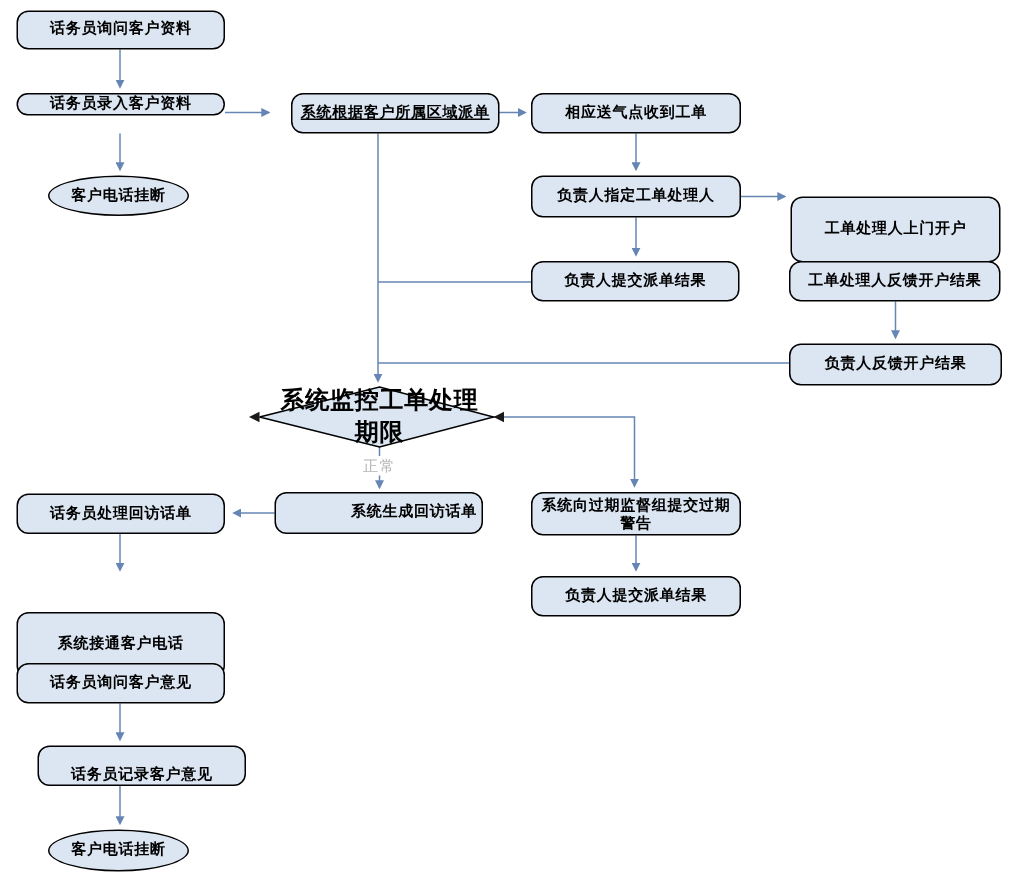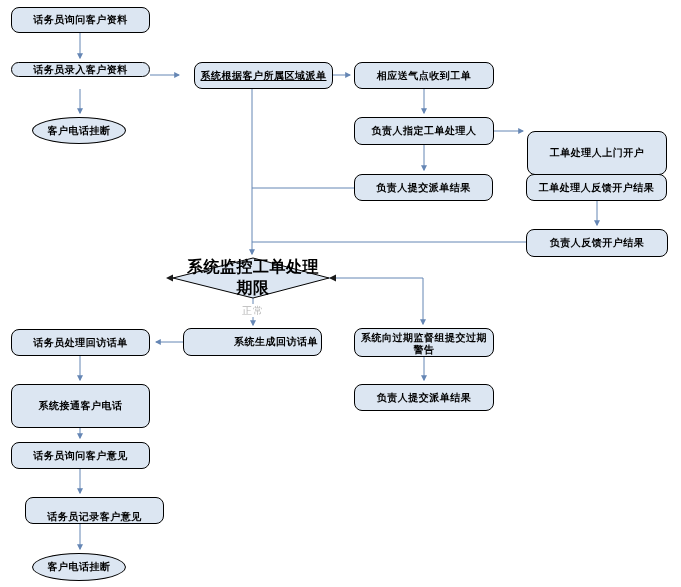--- a/index.html
+++ b/index.html
@@ -110,21 +110,21 @@
     </div>
   <div class="node rect" style="left:354px; top:328px; width:140px; height:29px;align-items:flex-end;">
       <span>系统向过期监督组提交过期警告</span>
     </div>
   <div class="node rect" style="left:354px; top:384px; width:140px; height:27px;">
       <span>负责人提交派单结果</span>
     </div>
   <div class="node rect" style="left:11px; top:329px; width:139px; height:27px;">
       <span>话务员处理回访话单</span>
     </div>
-  <div class="node rect" style="left:11px; top:384px; width:139px; height:44px;">
+  <div class="node rect" style="left:11px; top:408px; width:139px; height:44px;">
       <span>系统接通客户电话</span>
     </div>
   <div class="node rect" style="left:11px; top:442px; width:139px; height:27px;">
       <span>话务员询问客户意见</span>
     </div>
   <div class="node rect" style="left:25px; top:497px; width:139px; height:27px;align-items:flex-end;">
       <span>话务员记录客户意见</span>
     </div>
   <div class="node ellipse" style="left:32px; top:553px; width:94px; height:28px;">
       <span>客户电话挂断</span>

